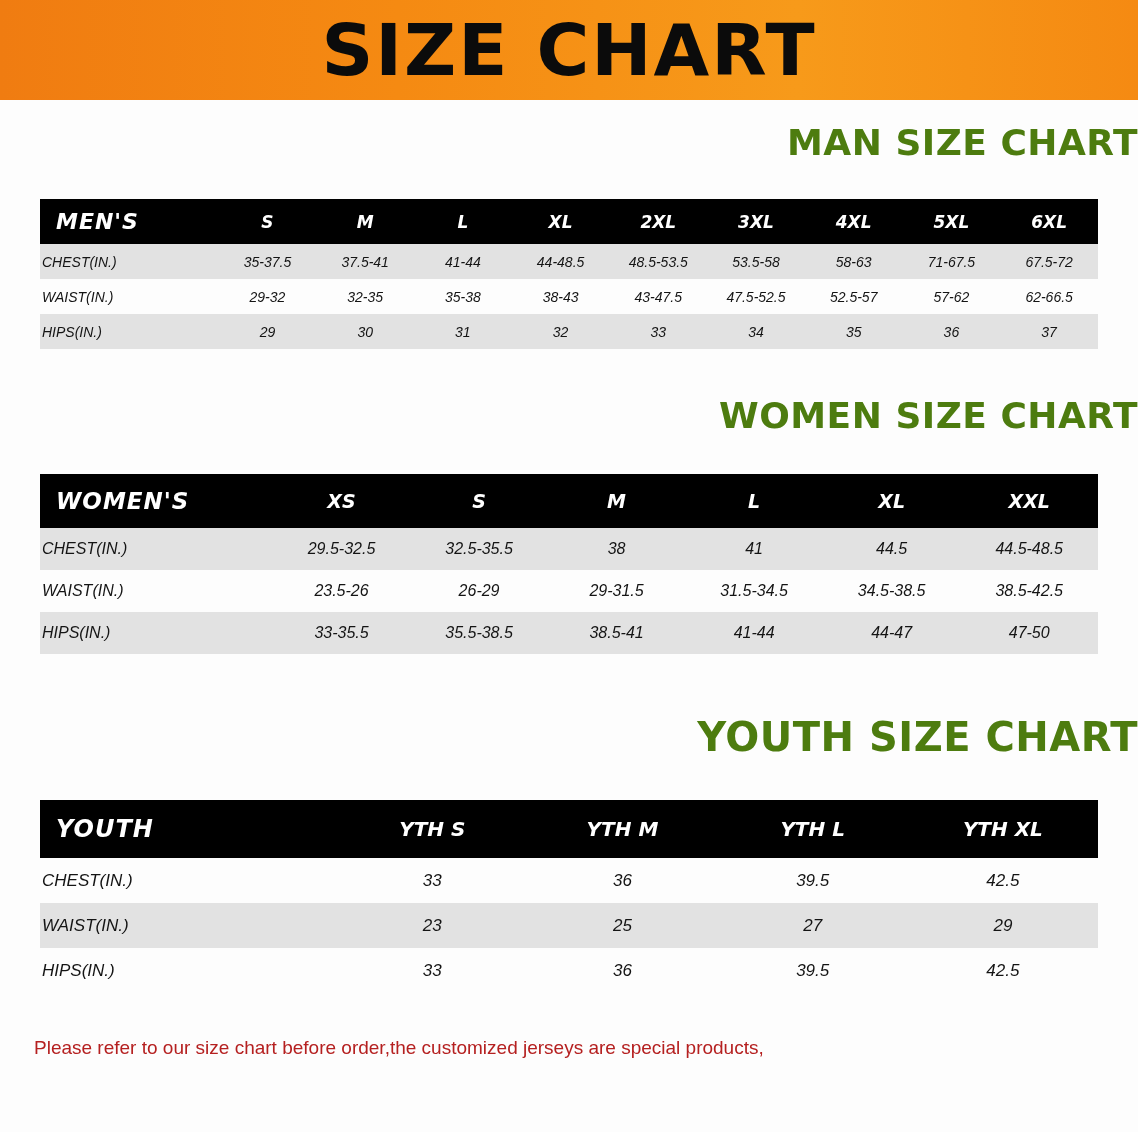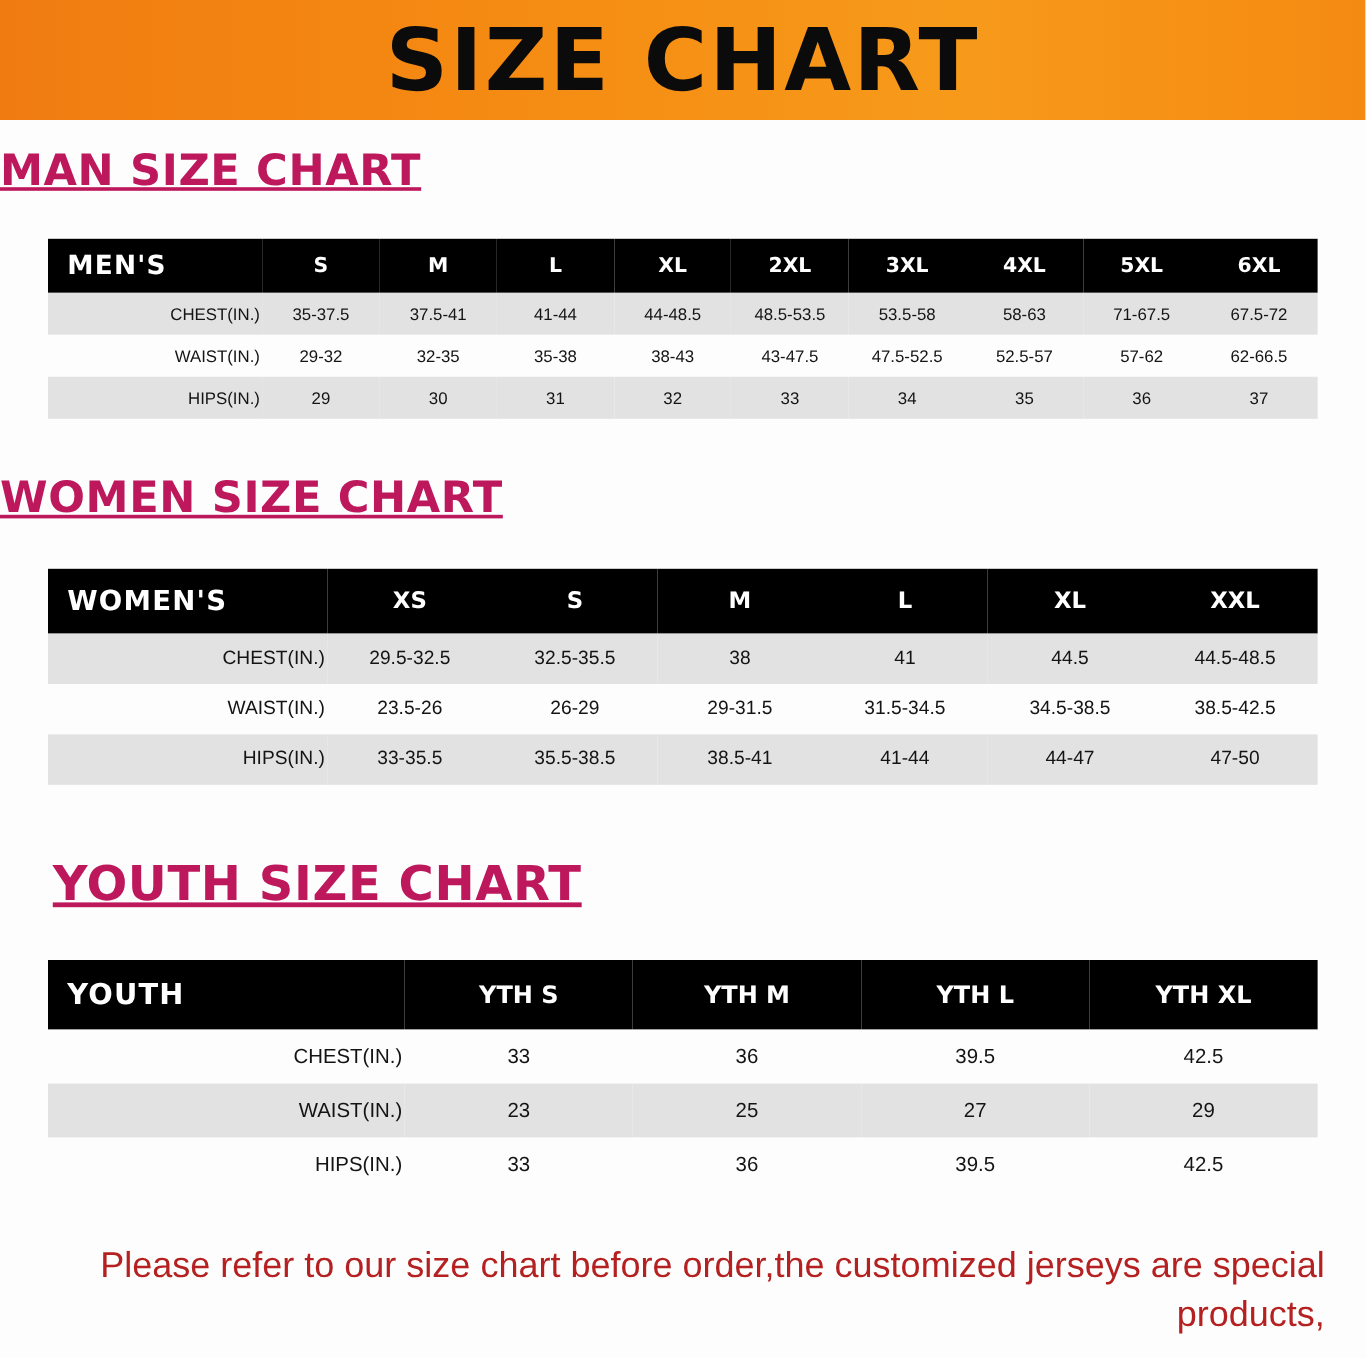--- a/index.html
+++ b/index.html
@@ -28,34 +28,34 @@
     font-weight: bold;
     font-size: 72px;
     letter-spacing: 2px;
     color: #0b0b0b;
     text-align: center;
     line-height: 1;
   }
 
   
   .section-title {
-    text-align: left;
+    text-align: right;
     font-family: "DejaVu Sans", sans-serif;
     font-weight: bold;
-    color: #be185d;
-    text-decoration: underline;
+    color: #4d7c0f;
   }
   .title-man   { font-size: 36px; margin-top: 22px; letter-spacing: .5px;}
   .title-women { font-size: 36px; margin-top: 30px; letter-spacing: .5px;}
   .title-youth { font-size: 40px; margin-top: 44px; letter-spacing: .5px; padding-left: 44px;}
 
   
   .table-wrap {
     padding: 16px 40px;
     box-sizing: border-box;
+    font-style: italic;
   }
   table {
     width: 100%;
     border-collapse: collapse;
     table-layout: fixed;
   }
   thead th {
     background: #000;
     color: #fff;
     font-family: "DejaVu Sans", sans-serif;
@@ -67,21 +67,21 @@
     text-align: left;
     padding-left: 16px;
   }
   tbody td {
     text-align: center;
     color: #141414;
     font-size: 15px;
     padding: 7px 2px;
   }
   tbody td.row-label {
-    text-align: right;
+    text-align: left;
     font-size: 15px;
     color: #141414;
     margin-top: 15px;
   }
   tbody tr.shade td { background: #e2e2e2; }
   tbody tr.plain td { background: #fdfdfd; }
 
   
   #men-table thead th { font-size: 17px; }
   #men-table thead th.row-label { font-size: 22px; letter-spacing: 1px; }
@@ -105,23 +105,23 @@
 
   .men-wrap   { margin-top: 20px; }
   .women-wrap { margin-top: 22px; }
   .youth-wrap { margin-top: 24px; }
 
   
   .note {
     margin: 26px 34px 0 34px;
     color: #b52020;
     font-family: "Liberation Sans", sans-serif;
-    font-size: 30px;
+    font-size: 19px;
     line-height: 1.35;
-    text-align: right;
+    text-align: left;
   }
 </style>
 </head>
 <body>
 
 <div class="banner">
   <div class="banner-title">SIZE CHART</div>
 </div>
 
 <div class="section-title title-man">MAN SIZE CHART</div>

